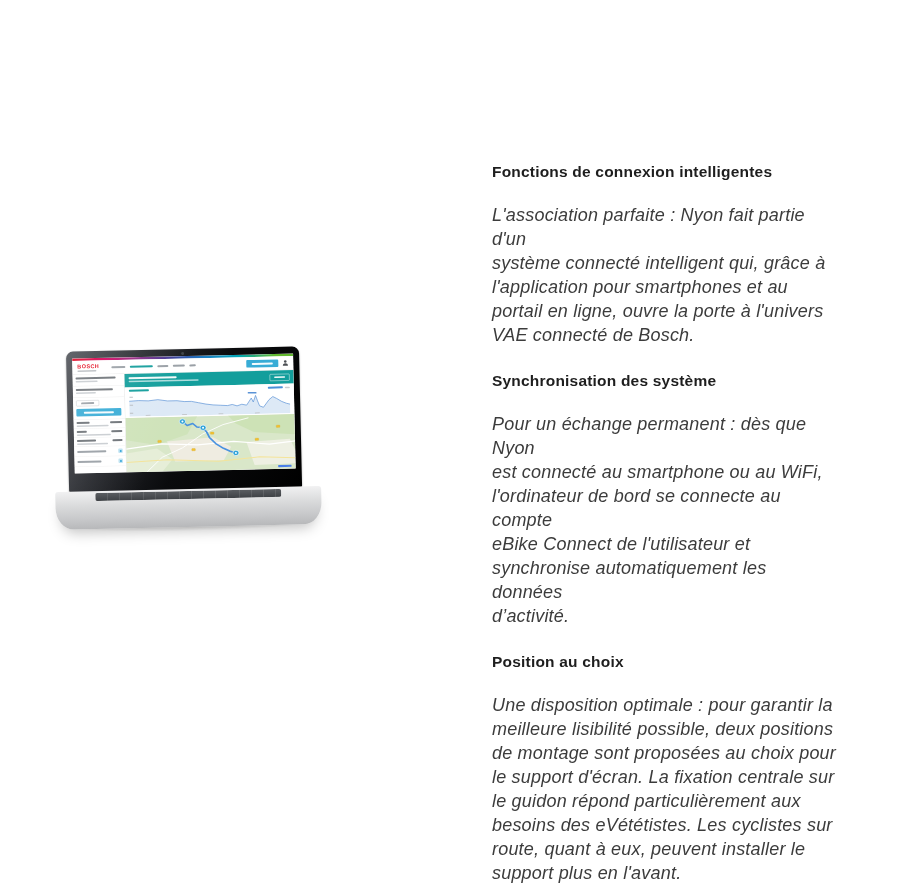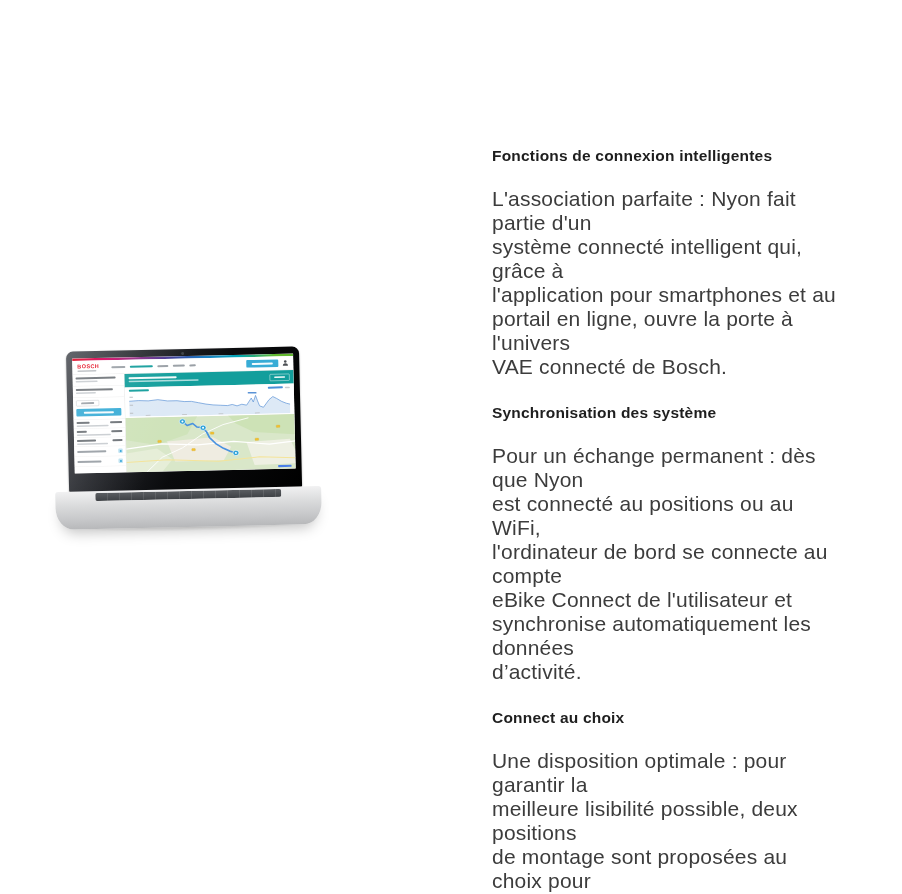--- a/index.html
+++ b/index.html
@@ -6,25 +6,25 @@
   body{
     width:902px;height:894px;position:relative;overflow:hidden;
     background:#ffffff;
     font-family:"Liberation Sans", sans-serif;
   }
 
   
   .text-col{position:absolute;left:492px;top:146px;width:346px;}
   .section h3{
     font-size:15.5px;font-weight:700;color:#1e1e1e;
-    letter-spacing:.2px;margin:0 0 21px;line-height:20px;
+    letter-spacing:.2px;margin:16px 0 21px;line-height:20px;
   }
   .section p{
-    font-size:21px;color:#3c3c3c;letter-spacing:.2px;
-    line-height:24px;margin:0 0 24px;white-space:pre-line;
+    font-size:18px;color:#3c3c3c;letter-spacing:.2px;
+    line-height:24px;margin:0 0 24px;white-space:pre-line;font-style:italic;
   }
 
   
   .laptop{position:absolute;left:54px;top:349px;width:266px;height:181px;transform:rotate(-1.3deg);}
   .laptop .floor-shadow{
     position:absolute;left:4px;right:4px;top:168px;height:14px;border-radius:50%;
     background:radial-gradient(ellipse at center, rgba(0,0,0,.20), rgba(0,0,0,0) 70%);
   }
   .screen{
     position:absolute;left:14px;top:0;width:233px;height:141px;
@@ -273,29 +273,29 @@
     <p>L'association parfaite : Nyon fait partie d'un
 système connecté intelligent qui, grâce à
 l'application pour smartphones et au
 portail en ligne, ouvre la porte à l'univers
 VAE connecté de Bosch.</p>
   </div>
 
   <div class="section">
     <h3>Synchronisation des système</h3>
     <p>Pour un échange permanent : dès que Nyon
-est connecté au positions ou au WiFi,
+est connecté au smartphone ou au WiFi,
 l'ordinateur de bord se connecte au compte
 eBike Connect de l'utilisateur et
 synchronise automatiquement les données
 d’activité.</p>
   </div>
 
   <div class="section">
-    <h3>Connect au choix</h3>
+    <h3>Position au choix</h3>
     <p>Une disposition optimale : pour garantir la
 meilleure lisibilité possible, deux positions
 de montage sont proposées au choix pour
 le support d'écran. La fixation centrale sur
 le guidon répond particulièrement aux
 besoins des eVététistes. Les cyclistes sur
 route, quant à eux, peuvent installer le
 support plus en l'avant.</p>
   </div>
 

